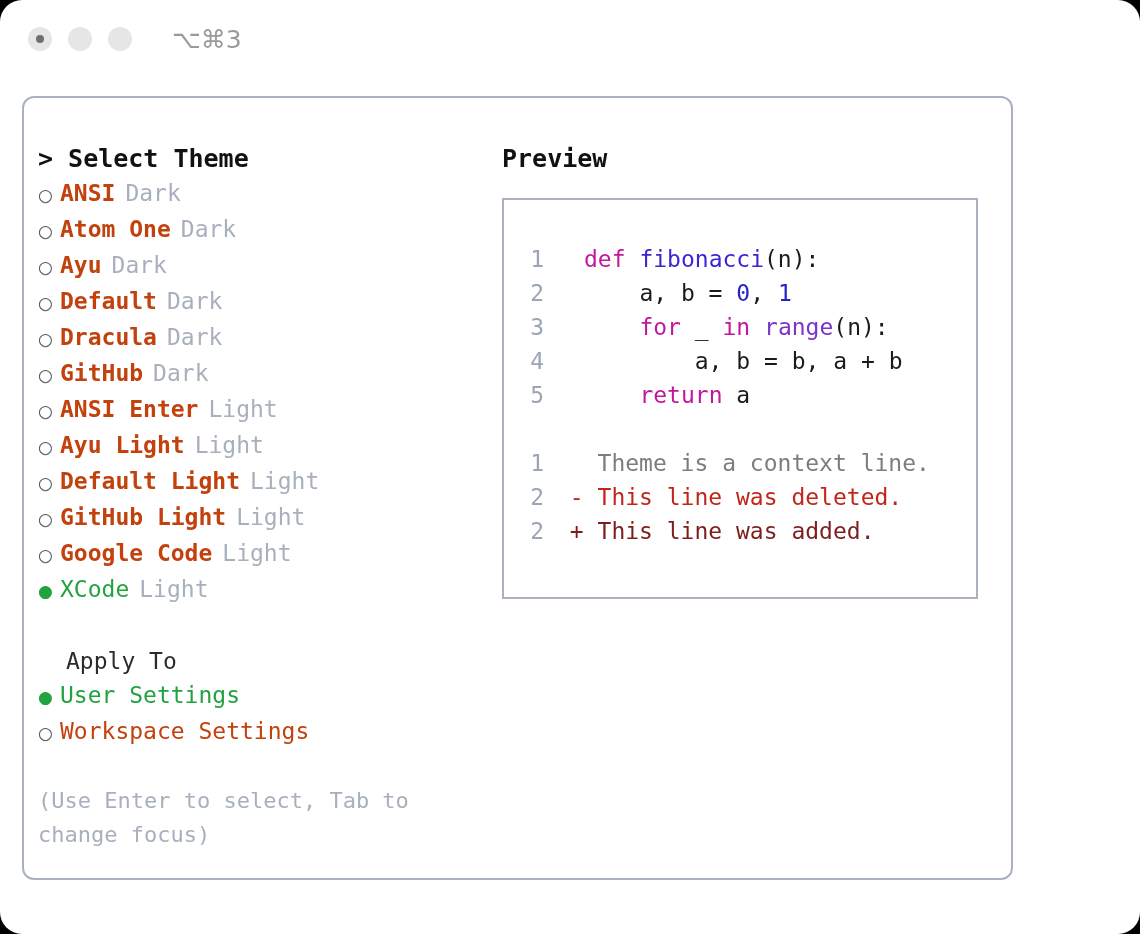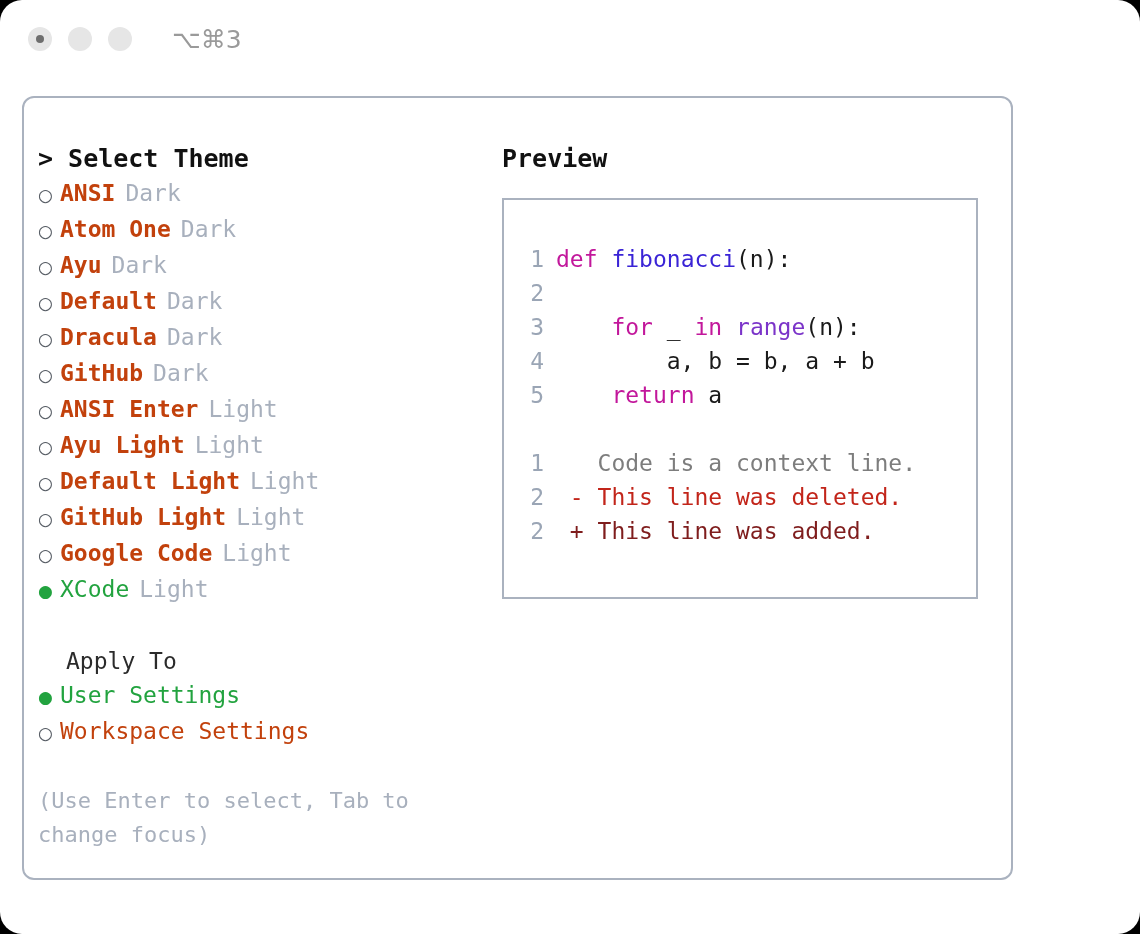--- a/index.html
+++ b/index.html
@@ -176,21 +176,21 @@
     font-size: 23px;
     line-height: 34px;
     white-space: pre;
   }
   .lineno {
     flex: 0 0 28px;
     text-align: right;
     color: #9aa5b5;
     margin-right: 12px;
   }
-  .code-text { color: #1a1a1a; }
+  .code-text { color: #1a1a1a; margin-left: 28px; }
 
   .tok-kw   { color: #c2179b; }
   .tok-fn   { color: #3a24d6; }
   .tok-call { color: #7b34c9; }
   .tok-num  { color: #2323c9; }
   .tok-pln  { color: #1a1a1a; }
 
   .blank-line { height: 34px; }
 
   .diff-ctx { color: #7d7d7d; }
@@ -238,28 +238,28 @@
           </div>
 
         <div class="hint">(Use Enter to select, Tab to change focus)</div>
       </div>
 
       <div class="right-col">
         <div class="preview-title">Preview</div>
         <div class="preview-box">
           <div id="code-block">
               <div class="code-line"><span class="lineno">1</span><span class="code-text"><span class="tok-kw">def </span><span class="tok-fn">fibonacci</span><span class="tok-pln">(n):</span></span></div>
-              <div class="code-line"><span class="lineno">2</span></div>
+              <div class="code-line"><span class="lineno">2</span><span class="code-text"><span class="tok-pln">    a, b = </span><span class="tok-num">0</span><span class="tok-pln">, </span><span class="tok-num">1</span></span></div>
               <div class="code-line"><span class="lineno">3</span><span class="code-text"><span class="tok-pln">    </span><span class="tok-kw">for</span><span class="tok-pln"> _ </span><span class="tok-kw">in</span><span class="tok-pln"> </span><span class="tok-call">range</span><span class="tok-pln">(n):</span></span></div>
               <div class="code-line"><span class="lineno">4</span><span class="code-text"><span class="tok-pln">        a, b = b, a + b</span></span></div>
               <div class="code-line"><span class="lineno">5</span><span class="code-text"><span class="tok-pln">    </span><span class="tok-kw">return</span><span class="tok-pln"> a</span></span></div>
             </div>
           <div class="blank-line"></div>
           <div id="diff-block">
-              <div class="code-line"><span class="lineno">1</span><span class="diff-ctx">   Code is a context line.</span></div>
+              <div class="code-line"><span class="lineno">1</span><span class="diff-ctx">   Theme is a context line.</span></div>
               <div class="code-line"><span class="lineno">2</span><span class="diff-del"> - This line was deleted.</span></div>
               <div class="code-line"><span class="lineno">2</span><span class="diff-add"> + This line was added.</span></div>
             </div>
         </div>
       </div>
 
     </div>
   </div>
 </div>
 

